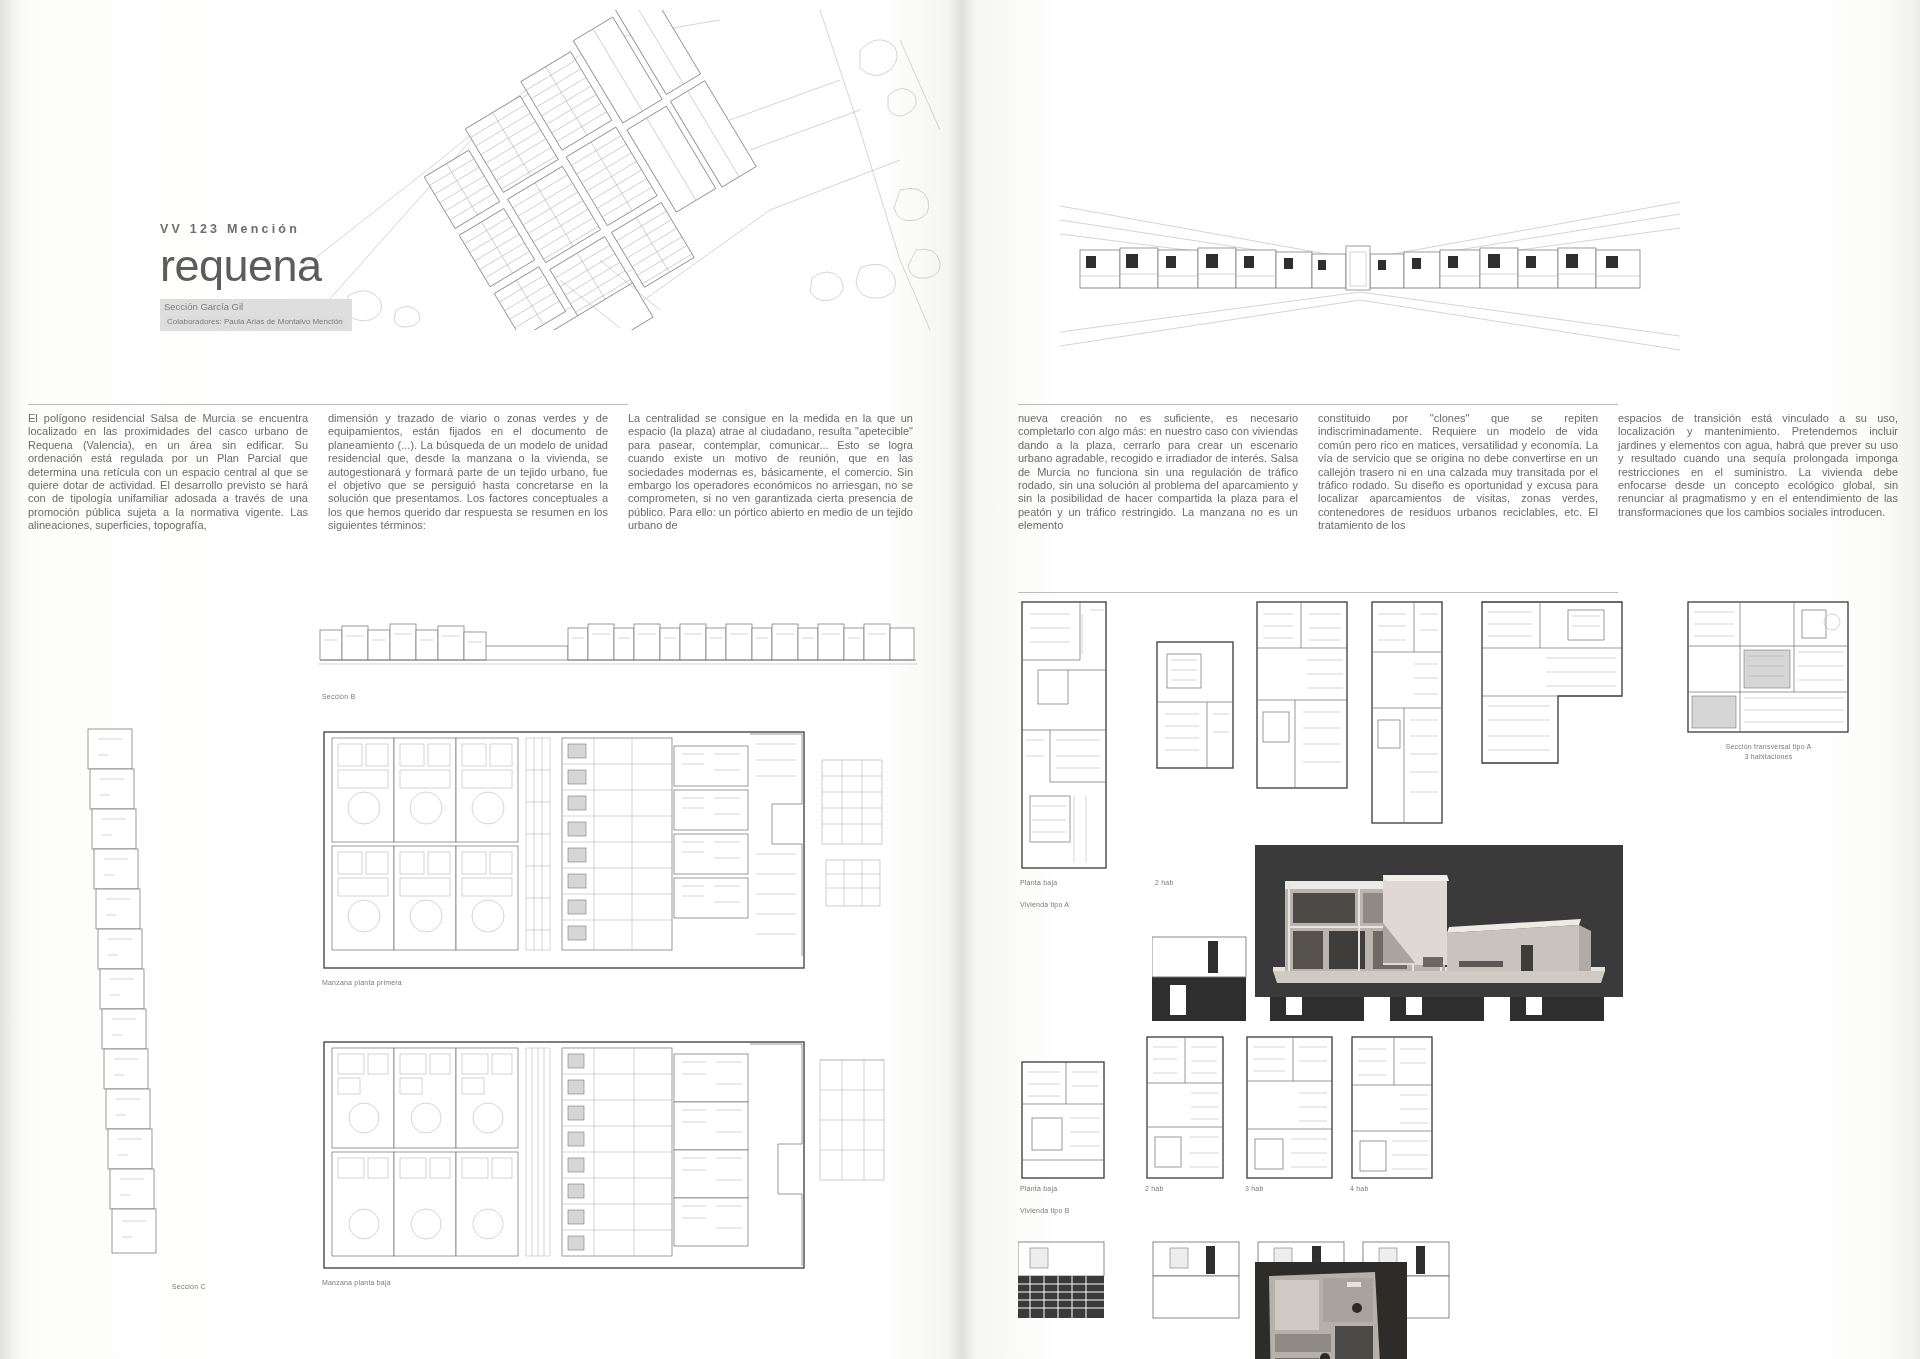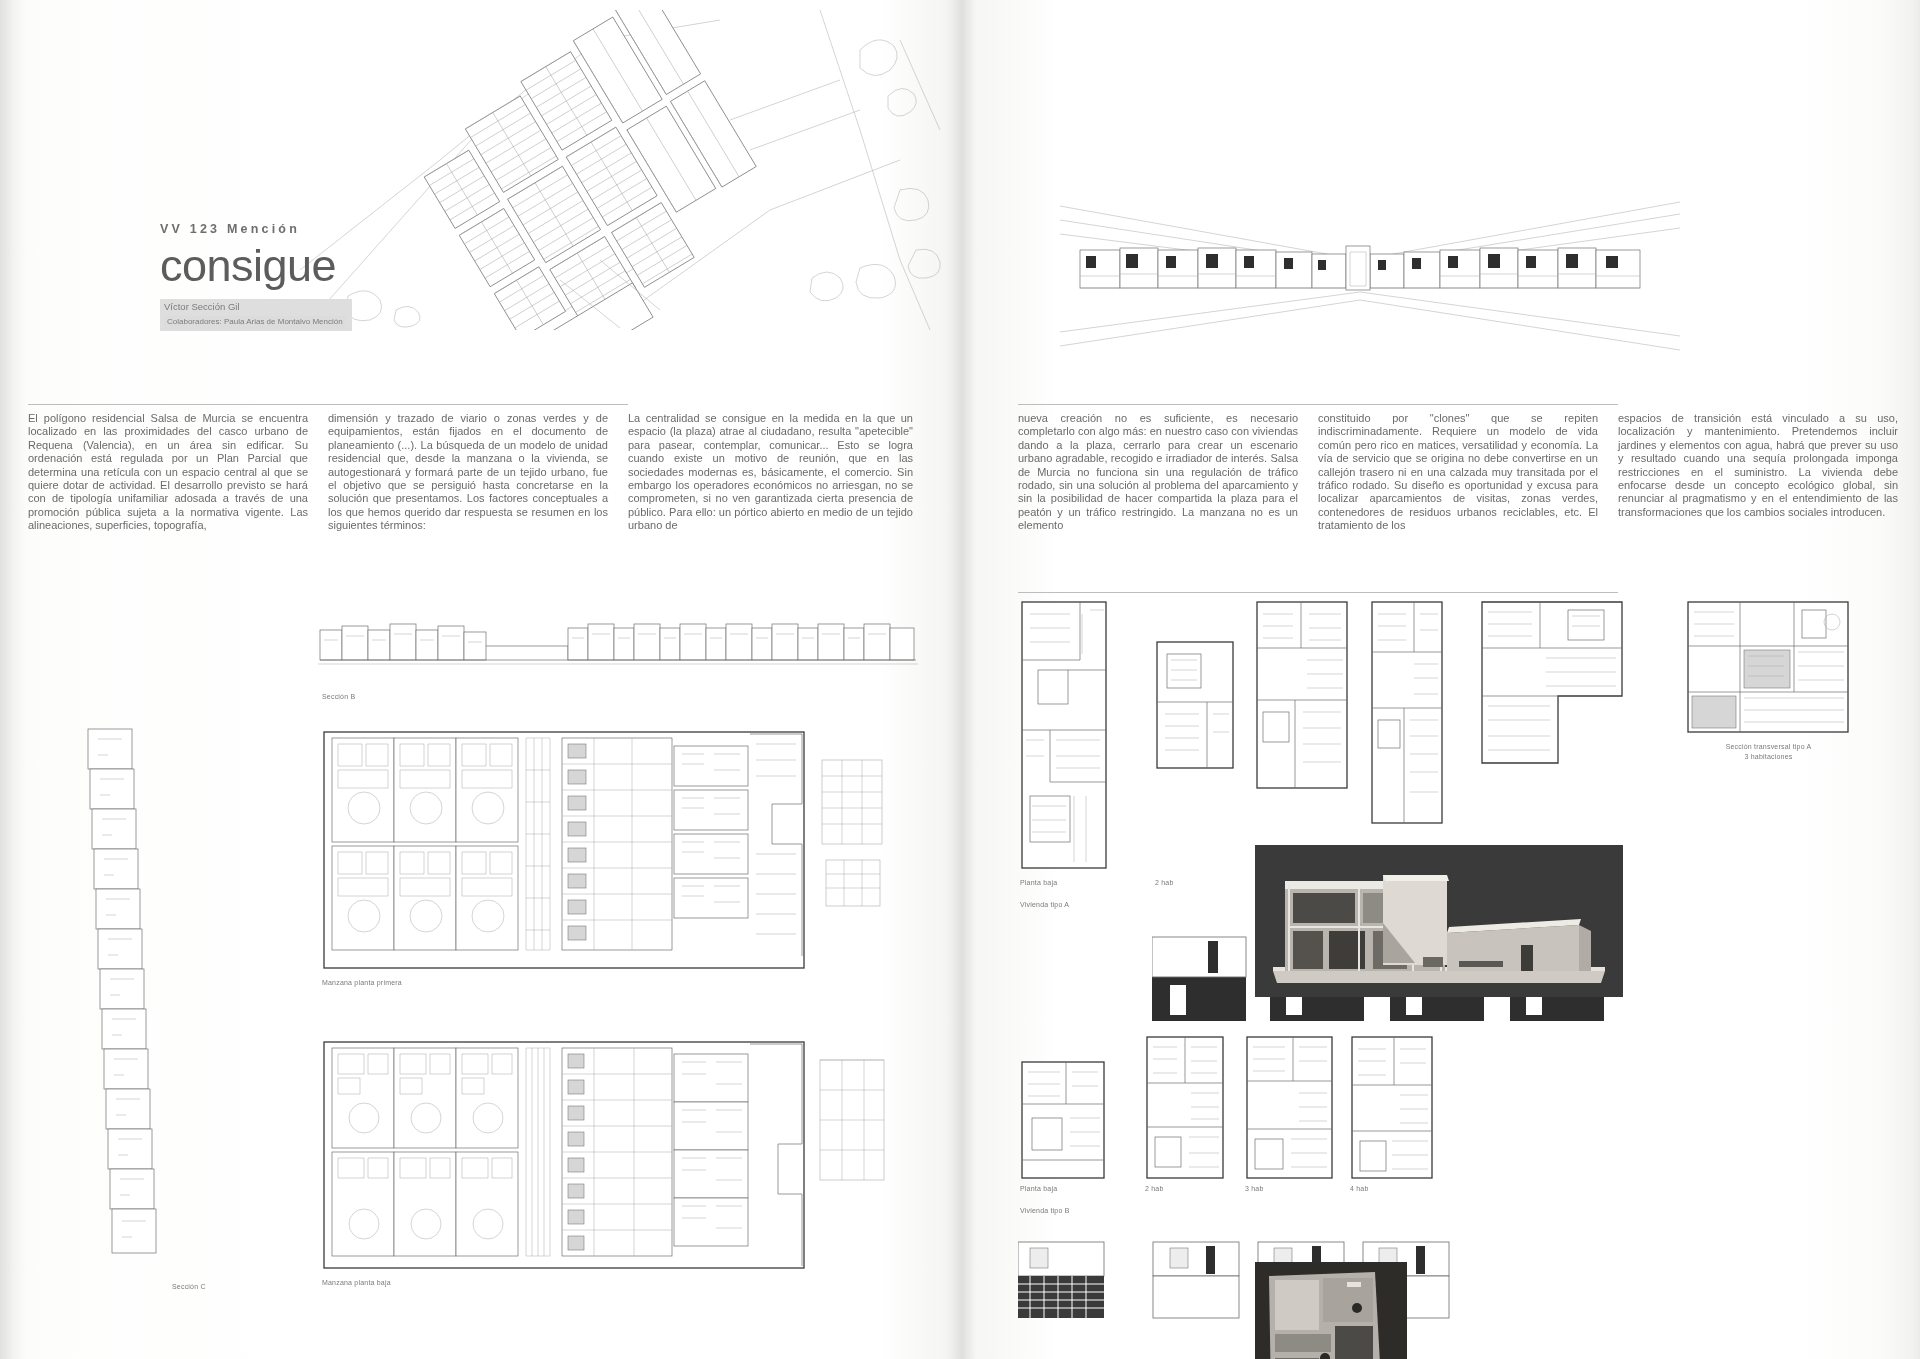--- a/index.html
+++ b/index.html
@@ -156,23 +156,23 @@
         </g>
         <g class="ln-t">
           <path d="M300 250 L360 300 M260 270 L320 318"></path>
           <path d="M430 110 L540 70 M450 140 L560 100"></path>
         </g>
       </svg>
     </div>
 
     <div style="position:absolute;left:160px;top:222px;width:320px;">
       <div class="kicker">VV 123 Mención</div>
-      <div class="title">consigue</div>
+      <div class="title">requena</div>
       <div class="byline">
-        <span>Víctor Sección Gil</span>
+        <span>Sección García Gil</span>
         <span class="l2">Colaboradores: Paula Arias de Montalvo Mención</span>
       </div>
     </div>
 
     <div class="rule" style="left:28px;top:404px;width:600px;"></div>
 
     <div class="body-col" style="left:28px;top:412px;width:280px;">El polígono residencial Salsa de Murcia se encuentra localizado en las proximidades del casco urbano de Requena (Valencia), en un área sin edificar. Su ordenación está regulada por un Plan Parcial que determina una retícula con un espacio central al que se quiere dotar de actividad. El desarrollo previsto se hará con de tipología unifamiliar adosada a través de una promoción pública sujeta a la normativa vigente. Las alineaciones, superficies, topografía,</div>
     <div class="body-col" style="left:328px;top:412px;width:280px;">dimensión y trazado de viario o zonas verdes y de equipamientos, están fijados en el documento de planeamiento (...). La búsqueda de un modelo de unidad residencial que, desde la manzana o la vivienda, se autogestionará y formará parte de un tejido urbano, fue el objetivo que se persiguió hasta concretarse en la solución que presentamos. Los factores conceptuales a los que hemos querido dar respuesta se resumen en los siguientes términos:</div>
     <div class="body-col" style="left:628px;top:412px;width:285px;">La centralidad se consigue en la medida en la que un espacio (la plaza) atrae al ciudadano, resulta "apetecible" para pasear, contemplar, comunicar... Esto se logra cuando existe un motivo de reunión, que en las sociedades modernas es, básicamente, el comercio. Sin embargo los operadores económicos no arriesgan, no se comprometen, si no ven garantizada cierta presencia de público. Para ello: un pórtico abierto en medio de un tejido urbano de</div>
 

